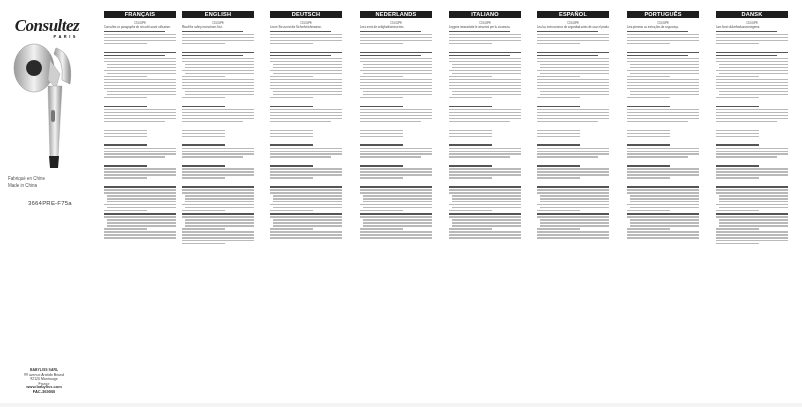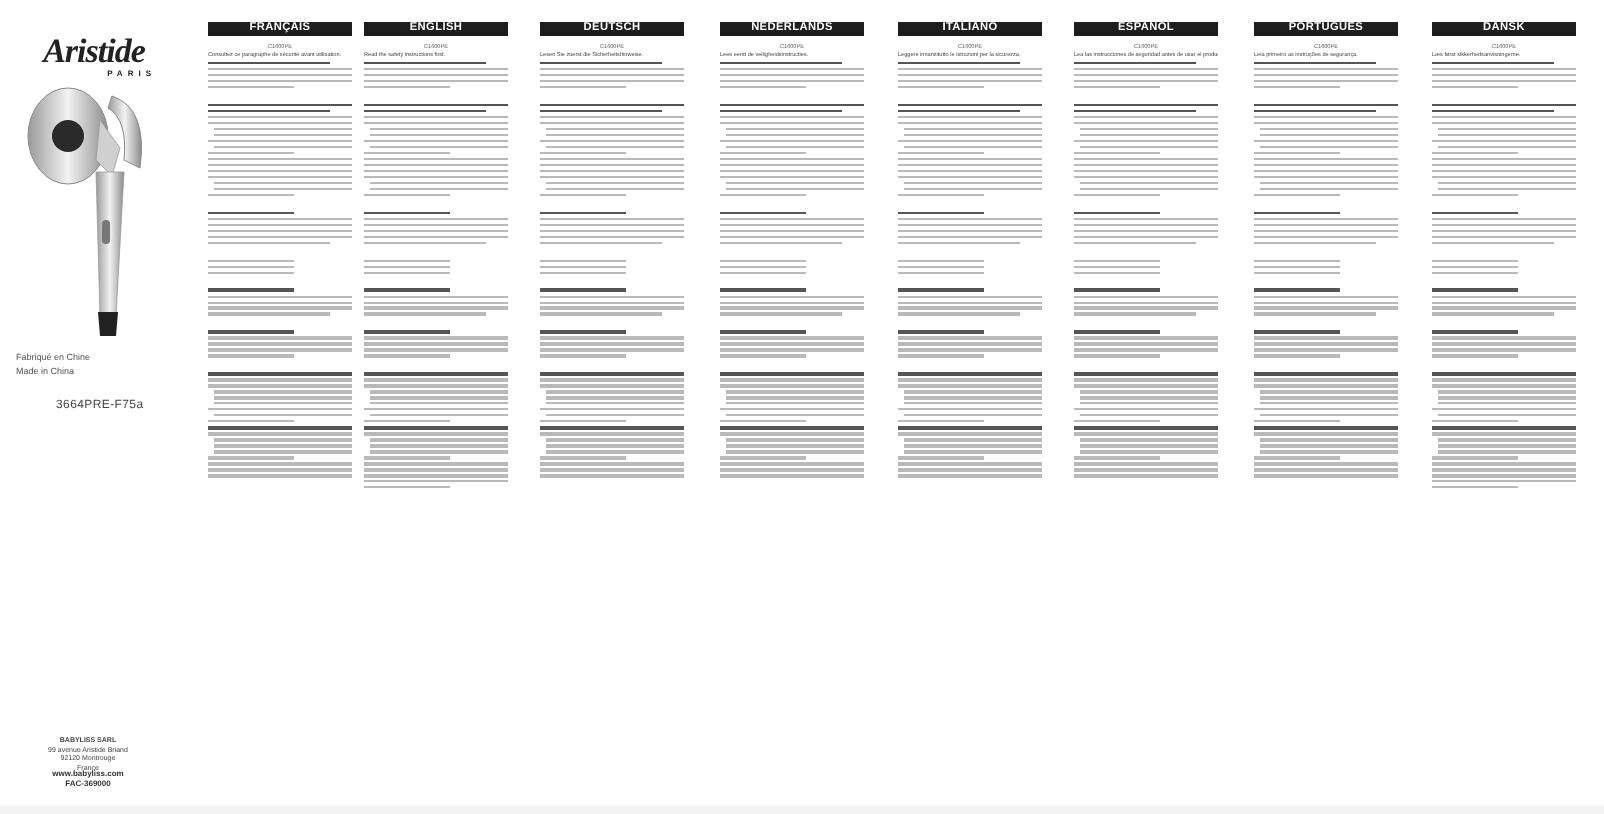--- a/index.html
+++ b/index.html
@@ -24,21 +24,21 @@
   .line.med { width:85%; }
   .bul { margin-left:3px; }
   .gap { height:4px; }
   .foot { position:absolute; left:0; top:403px; width:802px; height:4px; background:#f4f4f4; }
 </style>
 </head>
 <body>
 
 <div class="cover">
   <div class="logo">
-    <div class="logo-main">Aristide</div>
+    <div class="logo-main">Consultez</div>
     <div class="logo-sub">PARIS</div>
   </div>
   <svg class="device" viewBox="0 0 70 135">
     <defs>
       <linearGradient id="g1" x1="0" x2="1">
         <stop offset="0" stop-color="#9a9a9a"></stop>
           <stop offset="0.5" stop-color="#f2f2f2"></stop>
           <stop offset="1" stop-color="#8c8c8c"></stop>
       </linearGradient>
     </defs>

